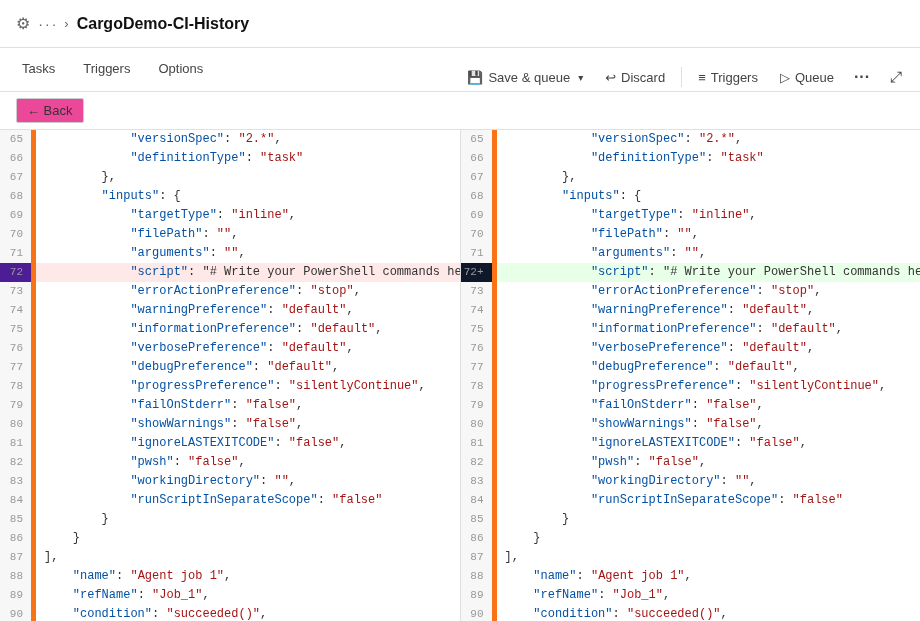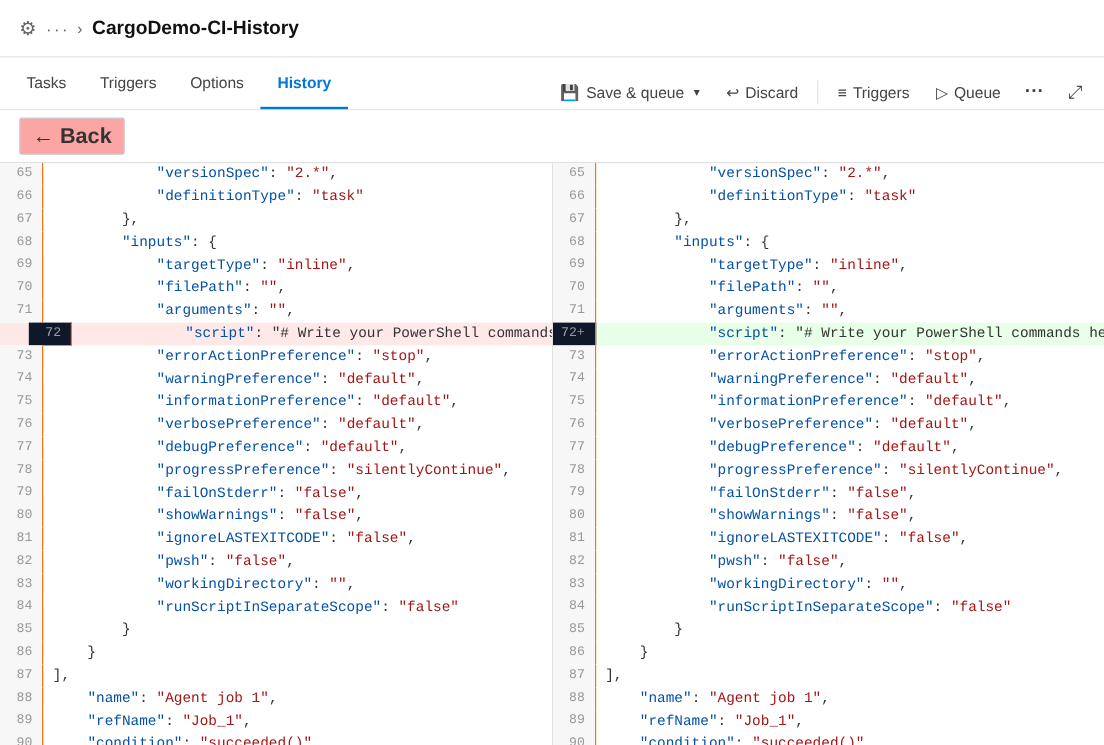--- a/index.html
+++ b/index.html
@@ -71,26 +71,25 @@
       padding: 6px 16px;
       border-bottom: 1px solid #e0e0e0;
       background: #fff;
     }
     .back-btn {
       display: inline-flex;
       align-items: center;
       gap: 5px;
       padding: 4px 10px;
       border: 1px solid #ccc;
-      background: #fca5a5;
-      font-size: 18px;
+      background: #ec4899;
+      font-size: 13px;
       color: #333;
       cursor: pointer;
       border-radius: 2px;
-      font-weight: bold;
     }
 
     
     .diff-container {
       display: flex;
       height: calc(621px - 48px - 44px - 38px);
       overflow: hidden;
     }
 
     
@@ -113,36 +112,36 @@
       display: flex;
       align-items: stretch;
       min-height: 19px;
     }
     .line-num {
       min-width: 36px;
       text-align: right;
       padding-right: 8px;
       color: #999;
       user-select: none;
-      border-right: 1px solid #f97316;
+      border-right: 5px solid #f97316;
       background: #f7f7f7;
       flex-shrink: 0;
       font-size: 11px;
       line-height: 19px;
     }
     .line-content {
       padding-left: 8px;
       white-space: pre;
       flex: 1;
       line-height: 19px;
     }
 
     
     .line-removed { background: #ffe8e8; }
-    .line-removed .line-num { background: #0f172a; margin-left: 24px; }
+    .line-removed .line-num { background: #4c1d95; }
     .line-added { background: #e8ffe8; }
     .line-added .line-num { background: #0f172a; }
 
     
     .diff-panel::-webkit-scrollbar { width: 8px; height: 8px; }
     .diff-panel::-webkit-scrollbar-track { background: #f0f0f0; }
     .diff-panel::-webkit-scrollbar-thumb { background: #c0c0c0; border-radius: 4px; }
 
     
     .json-key { color: #0451a5; }
@@ -155,21 +154,20 @@
   <span class="header-icon">⚙</span>
   <span class="header-dots">···</span>
   <span class="header-chevron">›</span>
   <span class="header-title">CargoDemo-CI-History</span>
 </div>
 
 <div class="nav-tabs">
   <div class="nav-tab">Tasks</div>
   <div class="nav-tab">Triggers</div>
   <div class="nav-tab">Options</div>
-  <div class="nav-tab active">History</div>
   <div class="nav-divider"></div>
   <div class="nav-actions">
     <button class="nav-action-btn">
       <span>💾</span>
       <span>Save &amp; queue</span>
       <span style="margin-left:3px; font-size:10px;">▾</span>
     </button>
     <button class="nav-action-btn">
       <span>↩</span>
       <span>Discard</span>

